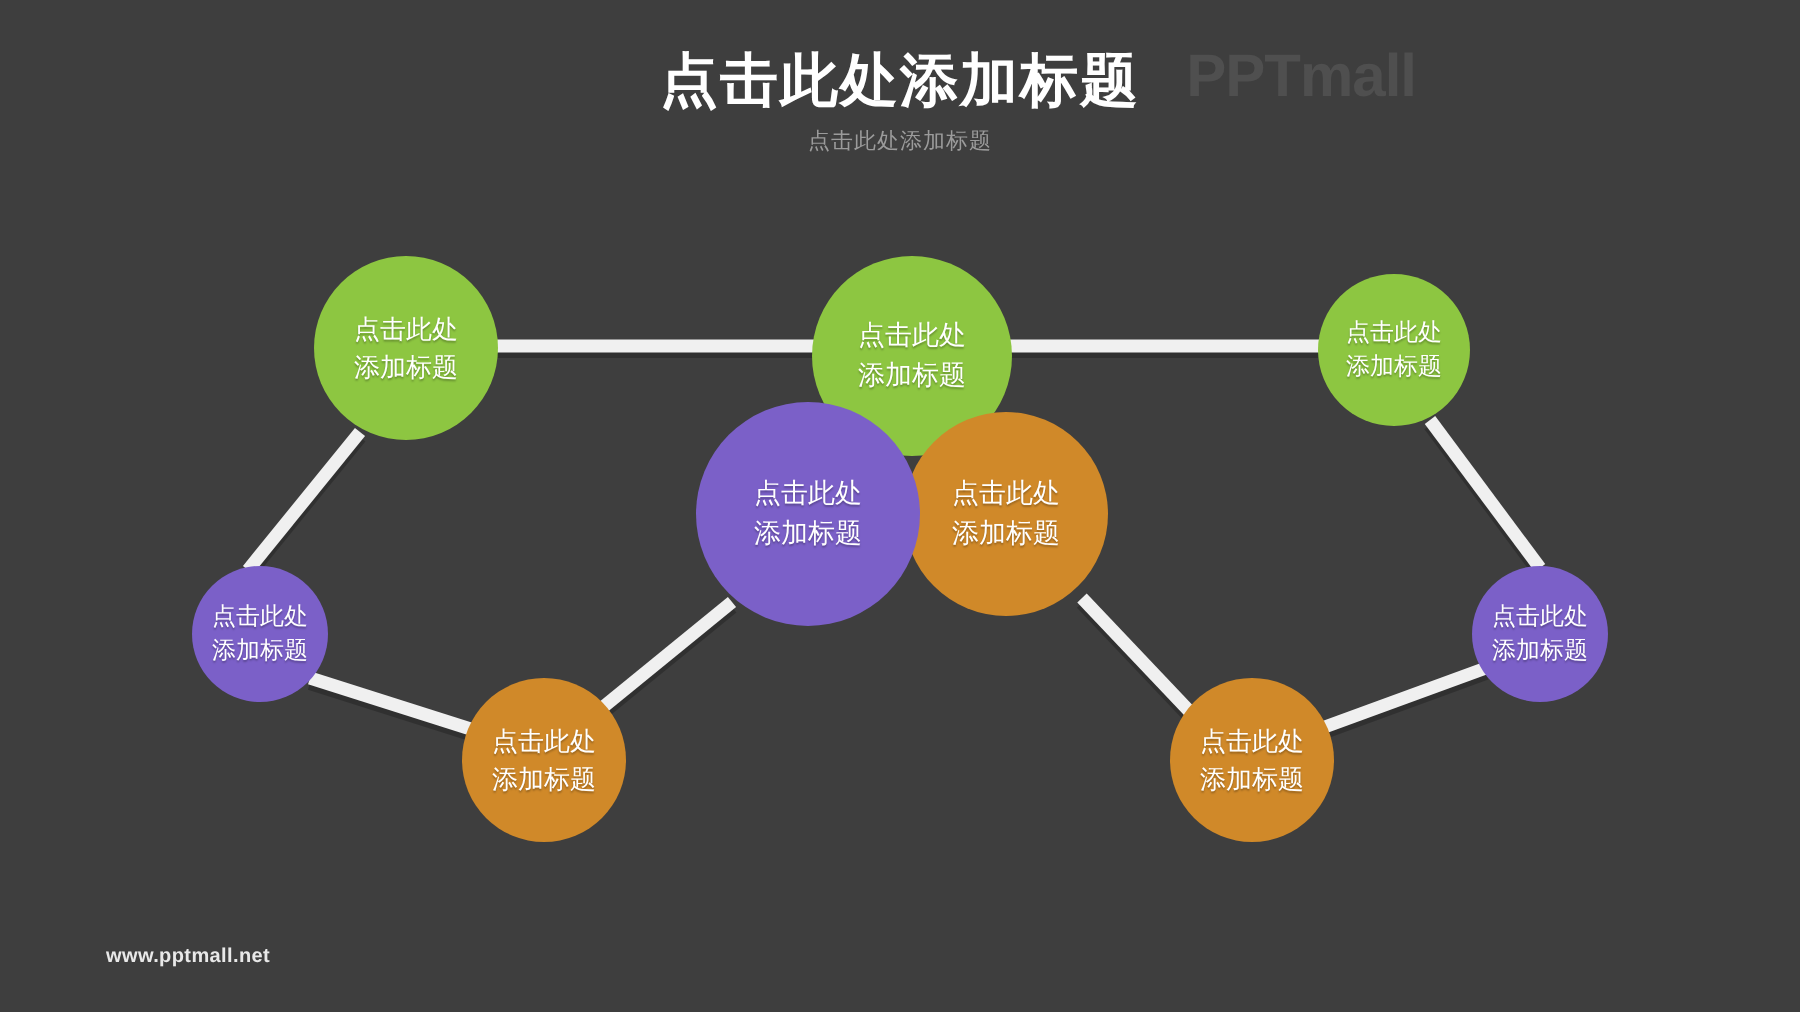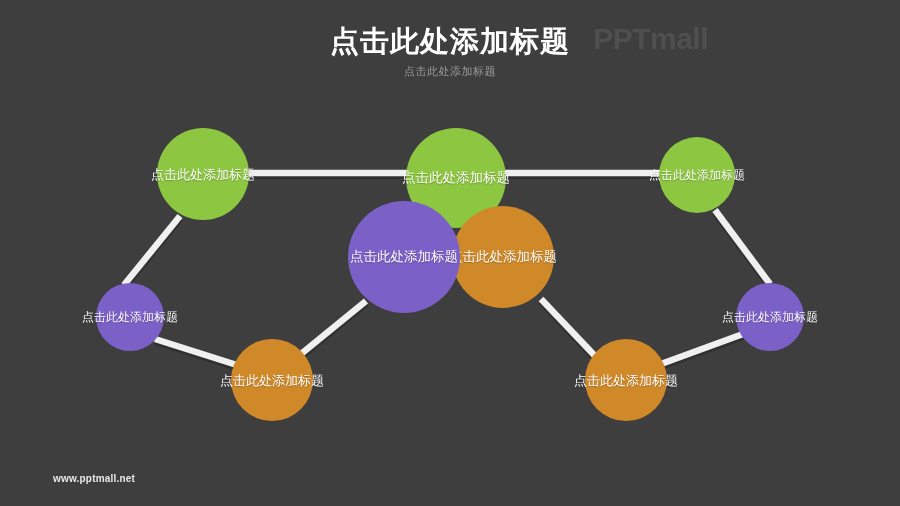--- a/index.html
+++ b/index.html
@@ -84,21 +84,21 @@
     top: 0;
     width: 900px;
     height: 506px;
   }
 
   .node {
     position: absolute;
     border-radius: 50%;
     box-sizing: border-box;
     display: flex;
-    flex-direction: row;
+    flex-direction: column;
     align-items: center;
     justify-content: center;
     color: #ffffff;
     text-align: center;
     text-shadow: 0 1px 1px rgba(0,0,0,0.28);
   }
   .node .ln {
     display: block;
     white-space: nowrap;
   }

